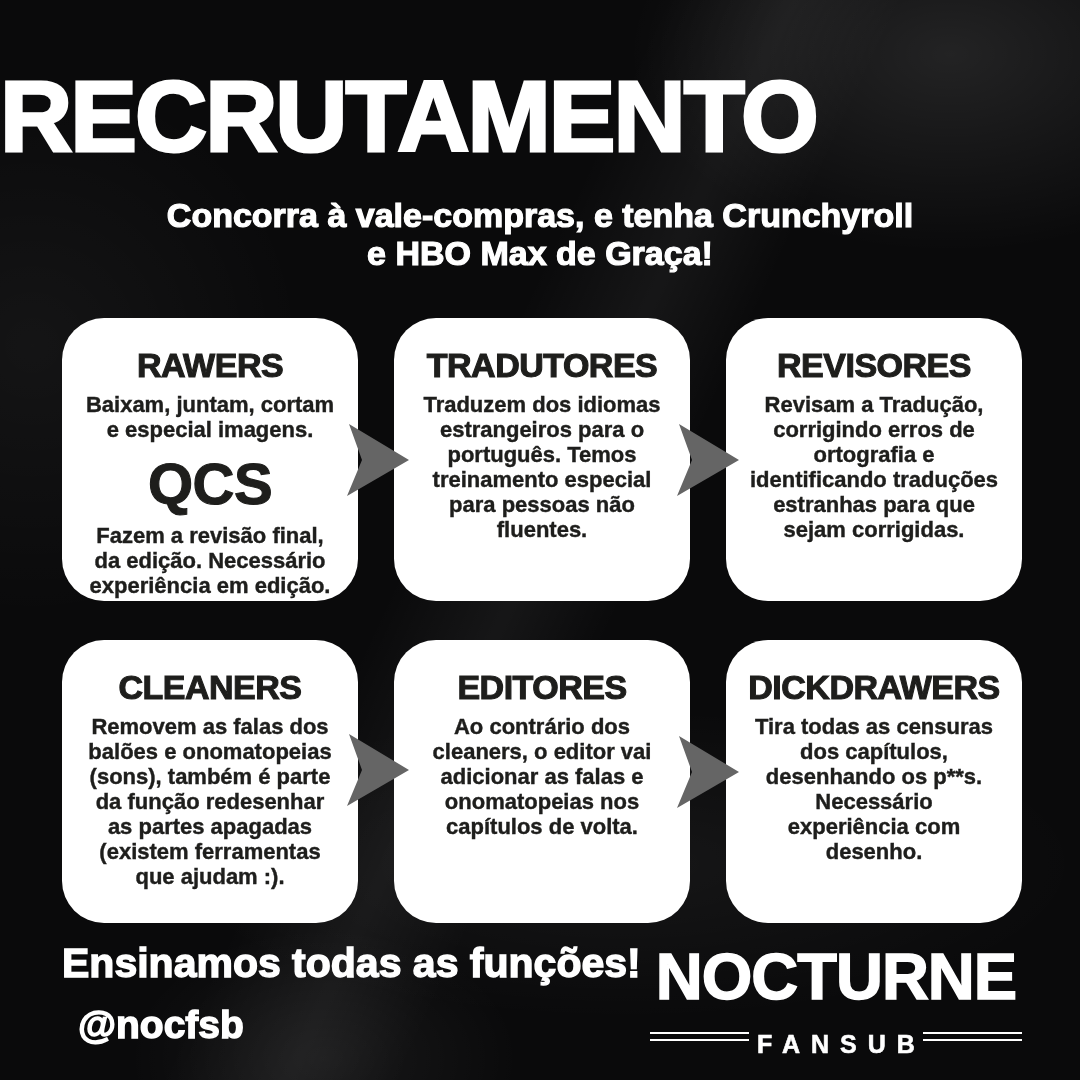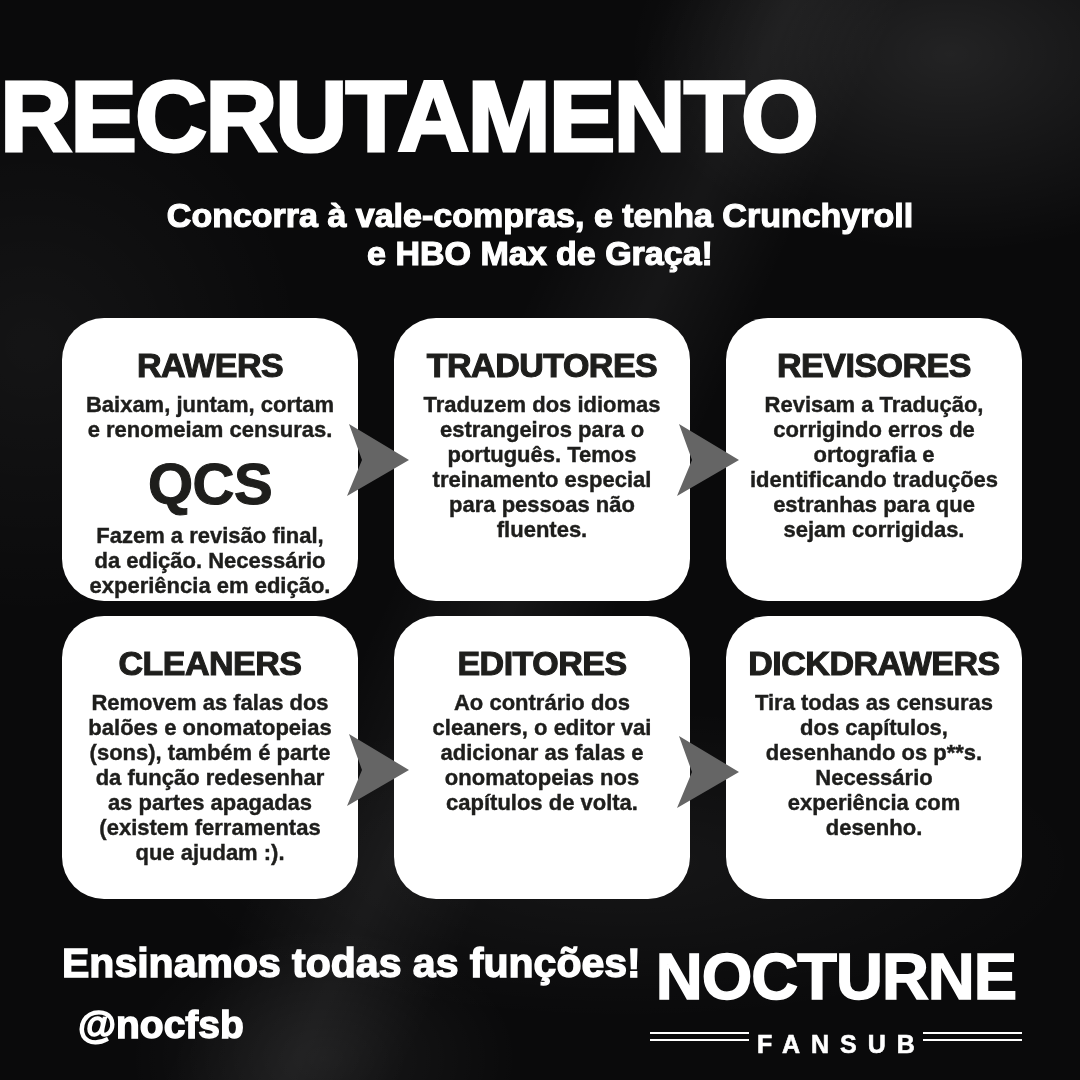--- a/index.html
+++ b/index.html
@@ -37,21 +37,21 @@
     margin:0;text-align:center;
     font-size:34px;line-height:38px;font-weight:bold;
     -webkit-text-stroke:1.2px var(--heading-text);
     white-space:pre-line;
   }
   .cards{
     position:absolute;left:62px;top:318px;
     display:grid;
     grid-template-columns:repeat(3,296px);
     grid-auto-rows:283px;
-    gap:15px 36px;
+    gap:39px 36px;
   }
   .card{
     background:var(--card-background);
     color:var(--card-text);
     border-radius:42px;
     text-align:center;
     padding:28px 8px 0;
   }
   .card h2{
     margin:0 0 8px;
@@ -123,21 +123,21 @@
   <h1 class="title">RECRUTAMENTO</h1>
 
   <p class="subtitle">Concorra à vale-compras, e tenha Crunchyroll
 e HBO Max de Graça!</p>
 
   <section class="cards">
 
     <div class="card">
       <h2>RAWERS</h2>
       <p>Baixam, juntam, cortam
-e renomeiam censuras.</p>
+e especial imagens.</p>
       <h2 class="qcs">QCS</h2>
       <p>Fazem a revisão final,
 da edição. Necessário
 experiência em edição.</p>
     </div>
 
     <div class="card">
       <h2>TRADUTORES</h2>
       <p>Traduzem dos idiomas
 estrangeiros para o

